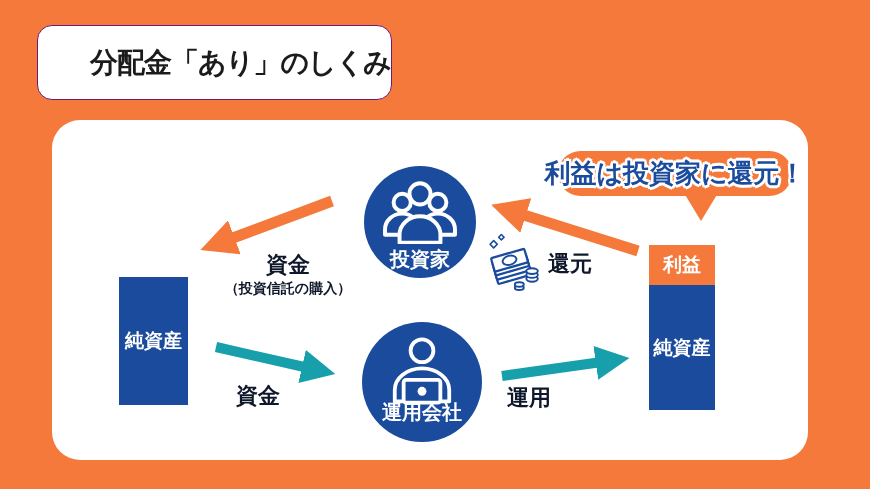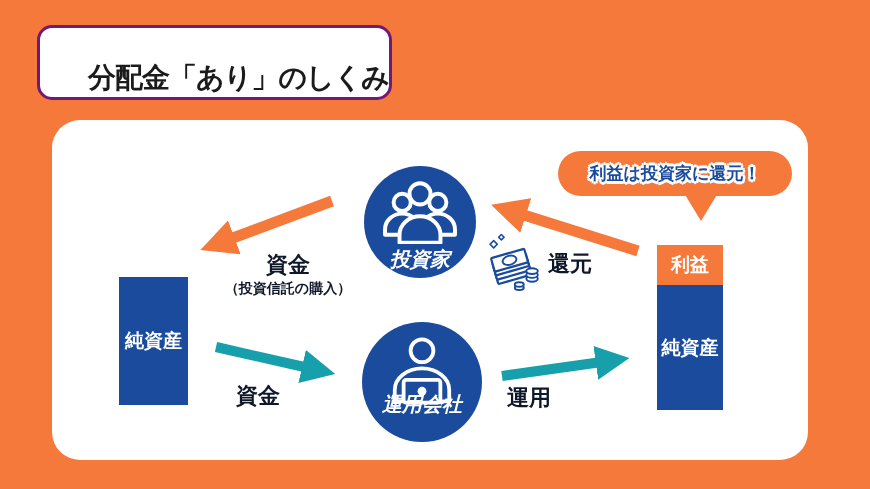--- a/index.html
+++ b/index.html
@@ -1,53 +1,53 @@
 <!DOCTYPE html>
 <html><head>
 <meta charset="utf-8">
 <style>
   html,body{margin:0;padding:0;}
   body{font-family:"Liberation Sans","DejaVu Sans",sans-serif;}
   .stage{position:relative;width:870px;height:489px;background:#F4793B;overflow:hidden;}
 
   
   .title-banner{position:absolute;left:37px;top:25px;width:355px;height:75px;
-    background:#fff;border:3px solid #701a75;border-radius:15px;box-sizing:border-box;
-    display:flex;align-items:flex-end;overflow:hidden;}
+    background:#fff;border:1px solid #701a75;border-radius:15px;box-sizing:border-box;
+    display:flex;align-items:center;overflow:hidden;}
   .title-accent{width:70px;background:#1A4B9D;border-radius:10px 18px 18px 10px;}
   .title-text{flex:1;display:flex;align-items:center;justify-content:center;
     font-size:28px;font-weight:700;color:#1B1B1B;letter-spacing:-1px;white-space:nowrap;}
 
   
   .panel{position:absolute;left:52px;top:120px;width:756px;height:340px;background:#fff;border-radius:28px;z-index:1;}
 
   .arrows{position:absolute;left:0;top:0;width:870px;height:489px;z-index:2;pointer-events:none;}
 
   
-  .node{position:absolute;border-radius:50%;background:#1A4B9D;z-index:3;font-style:italic;}
+  .node{position:absolute;border-radius:50%;background:#1A4B9D;z-index:3;}
   .node-investors{left:364px;top:166px;width:112px;height:112px;}
   .node-company{left:362px;top:322px;width:120px;height:120px;}
   .node svg{position:absolute;left:50%;transform:translateX(-50%);}
   .node-label{position:absolute;left:0;right:0;text-align:center;color:#fff;font-weight:700;font-size:20px;white-space:nowrap;}
   .node-investors .node-label{bottom:5px;}
-  .node-company .node-label{bottom:24px;text-align:center;}
+  .node-company .node-label{bottom:16px;text-align:center;}
 
   
   .bar-left{position:absolute;left:119px;top:277px;width:69px;height:128px;background:#1A4B9D;
     display:flex;align-items:center;justify-content:center;z-index:3;}
-  .bar-right{position:absolute;left:649px;top:245px;width:66px;height:165px;display:flex;flex-direction:column;z-index:3;margin-left:8px;}
+  .bar-right{position:absolute;left:649px;top:245px;width:66px;height:165px;display:flex;flex-direction:column;z-index:3;}
   .bar-segment{display:flex;align-items:center;justify-content:center;}
   .seg-profit{height:40px;background:#F4793B;}
   .seg-net{height:125px;background:#1A4B9D;}
   .bar-label{color:#fff;font-weight:700;font-size:19px;white-space:nowrap;}
 
   
   .callout{position:absolute;left:558px;top:151px;width:234px;height:45px;background:#F4793B;
     border-radius:23px;display:flex;align-items:center;justify-content:center;z-index:4;}
-  .callout-text{font-size:17px;font-weight:800;color:#1A4B9D;white-space:nowrap;
+  .callout-text{font-size:26px;font-weight:800;color:#1A4B9D;white-space:nowrap;
     text-shadow:-2px -2px 0 #fff,0 -2.6px 0 #fff,2px -2px 0 #fff,-2.6px 0 0 #fff,
       2.6px 0 0 #fff,-2px 2px 0 #fff,0 2.6px 0 #fff,2px 2px 0 #fff;}
   .callout-tail{position:absolute;left:126px;top:42px;width:0;height:0;
     border-left:17px solid transparent;border-right:17px solid transparent;border-top:28px solid #F4793B;}
 
   
   .flow-label{position:absolute;color:#0f172a;font-weight:800;font-size:22px;white-space:nowrap;
     transform:translate(-50%,-50%);z-index:4;}
   .lbl-purchase{left:288px;top:253px;transform:translateX(-50%);text-align:center;}
   .lbl-purchase .line1{display:block;font-size:22px;line-height:24px;}

